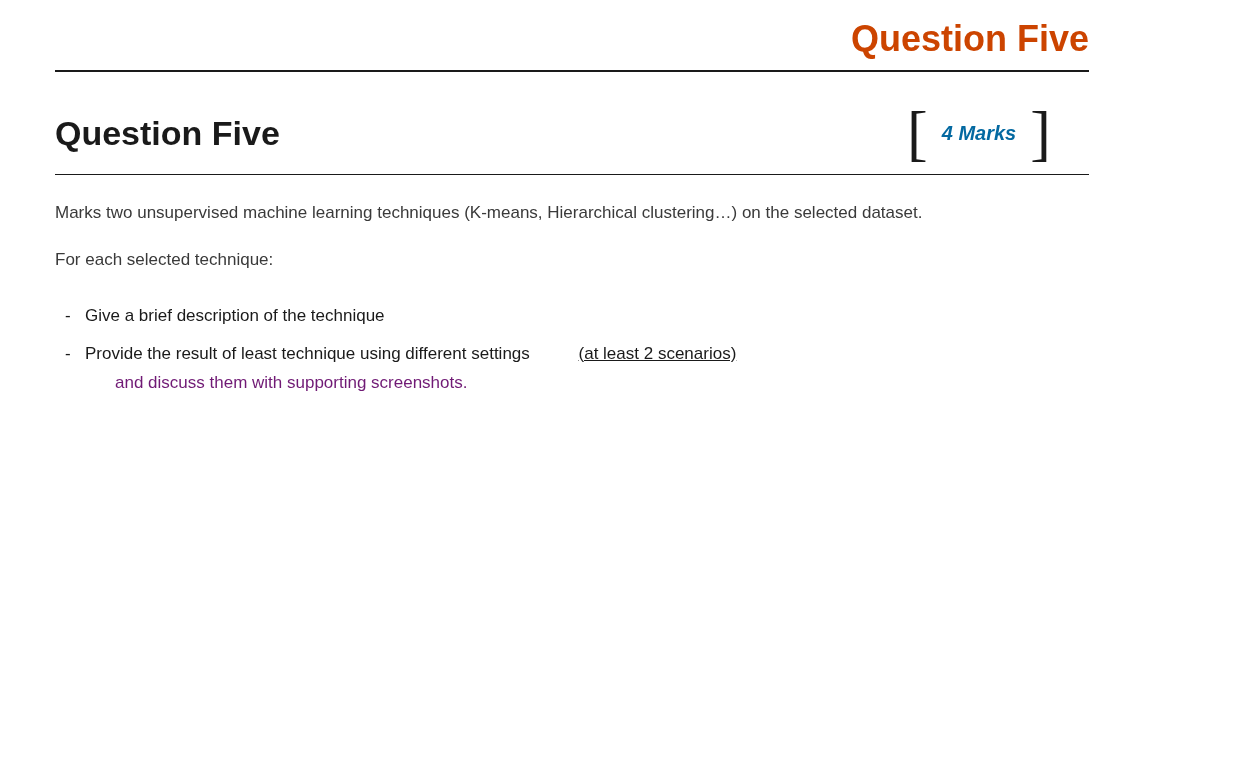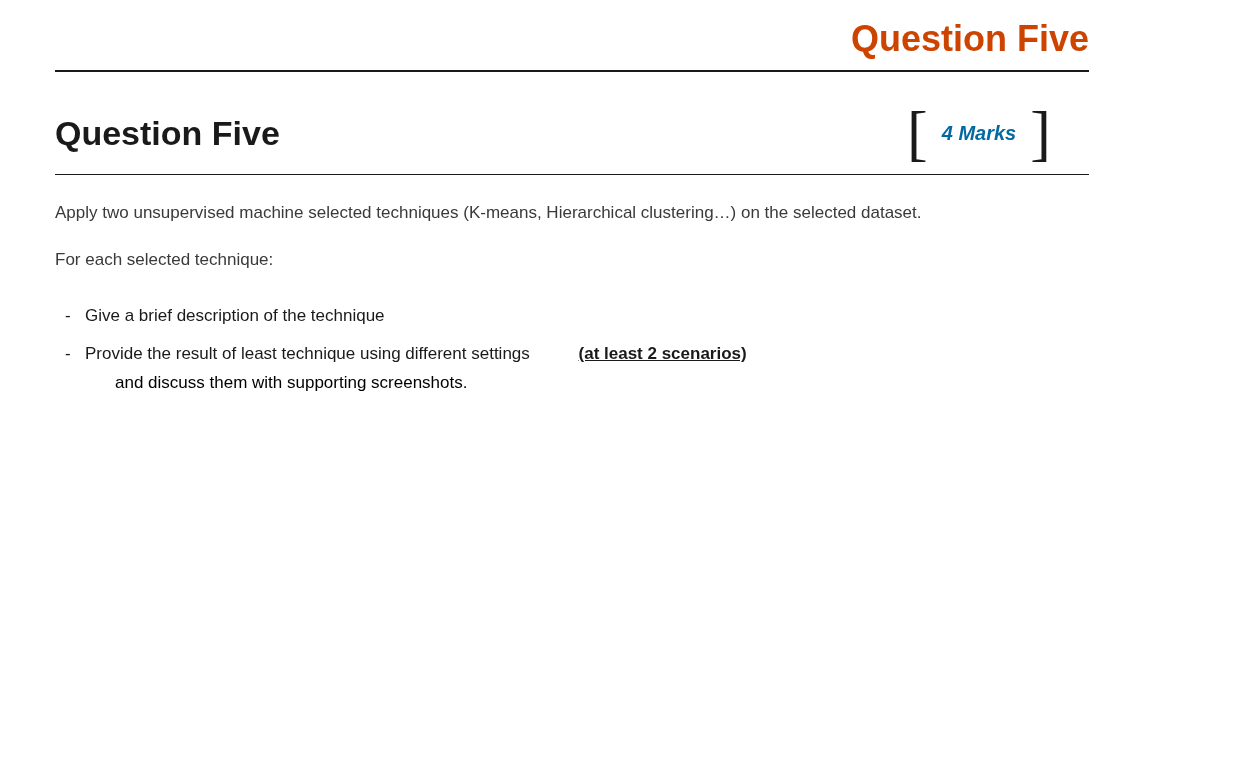--- a/index.html
+++ b/index.html
@@ -136,29 +136,29 @@
 
     .bullet-list li::before {
       content: "-";
       position: absolute;
       left: 10px;
       top: 0;
       font-weight: normal;
     }
 
     .bold-underline {
-      font-weight: bold;
+      font-weight: normal;
       text-decoration: underline;
       padding-left: 44px;
     }
 
     .indent-line {
       padding-left: 30px;
       font-size: 17px;
-      color: #000000;
+      color: #701a75;
       line-height: 1.75;
       font-family: Arial, sans-serif;
     }
   </style>
 </head>
 <body>
 
 <div class="page-container">
 
   <div class="top-header">
@@ -174,21 +174,21 @@
 
       <div class="marks-bracket">
         <span class="bracket-left">[</span>
         <span class="marks-text">4 Marks</span>
         <span class="bracket-right">]</span>
       </div>
     </div>
 
     <hr class="question-divider">
 
-    <p class="body-paragraph">Apply two unsupervised machine selected techniques (K-means, Hierarchical clustering…) on the selected dataset.</p>
+    <p class="body-paragraph">Marks two unsupervised machine learning techniques (K-means, Hierarchical clustering…) on the selected dataset.</p>
 
     <p class="for-each-paragraph">For each selected technique:</p>
 
     <ul class="bullet-list">
       <li>
         <span>Give a brief description of the technique</span>
       </li>
       <li>
         <span>Provide the result of least technique using different settings </span><span class="bold-underline">(at least 2 scenarios)</span>
         <br>

